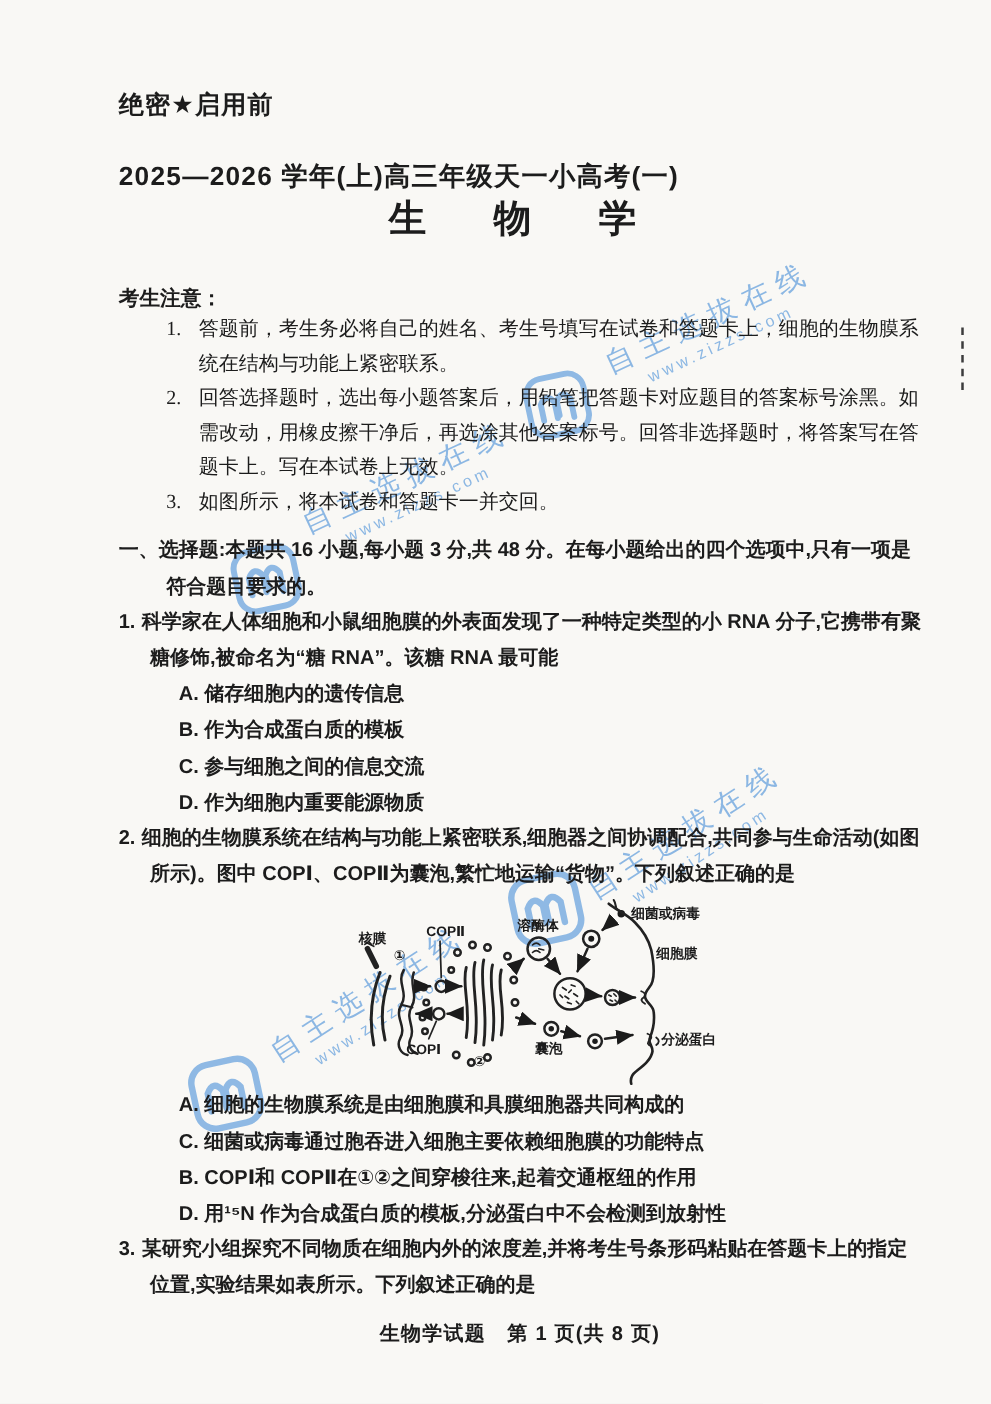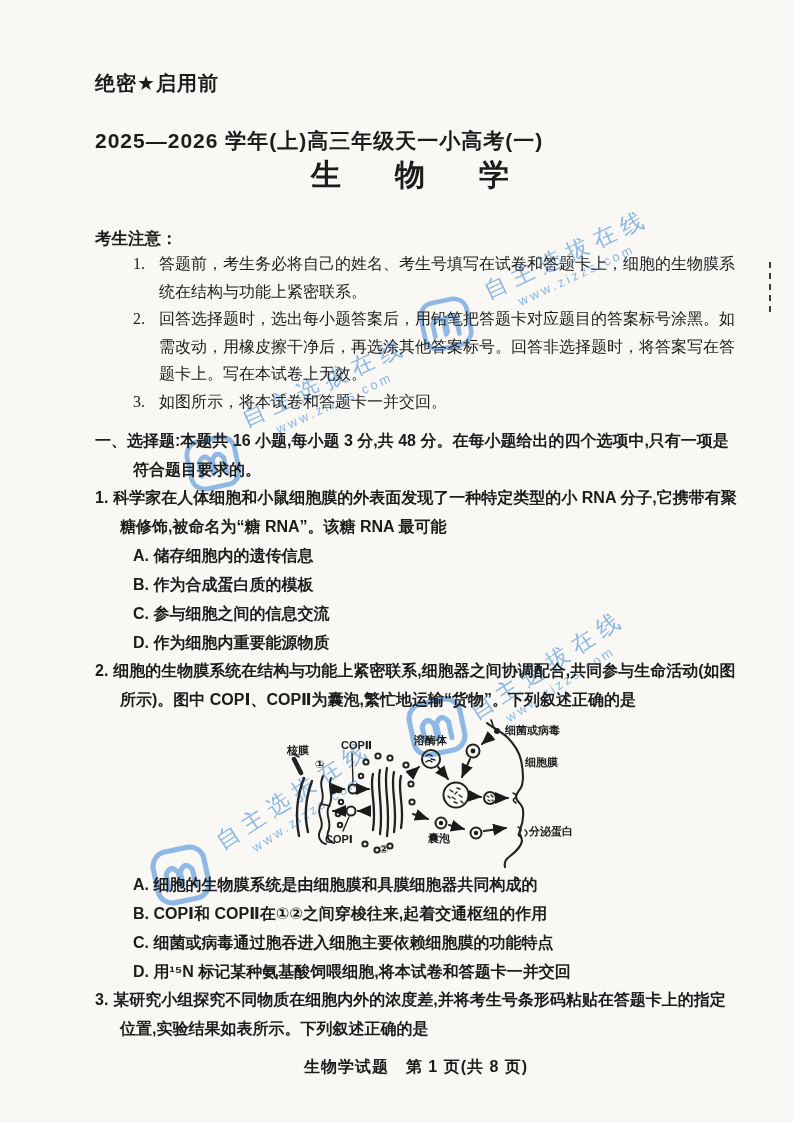--- a/index.html
+++ b/index.html
@@ -21,21 +21,21 @@
   .notice-item .n-num{flex:0 0 26px;}
   .notice-item .n-txt{flex:1;}
   
   .fold-mark{position:absolute;top:262px;right:22px;height:50px;width:0;
     border-left:2px dashed #3c3c3c;z-index:2;}
   
   .section-heading{margin-top:12px;font-size:16px;font-weight:700;line-height:28.5px;
     padding-left:38px;text-indent:-38px;}
   .q-stem{font-size:16px;font-weight:700;line-height:28.5px;padding-left:25px;text-indent:-25px;}
   .q-num{margin-right:5px;}
-  .option{margin-left:38px;font-size:16px;font-weight:700;line-height:29px;}
+  .option{margin-left:48px;font-size:16px;font-weight:700;line-height:29px;}
   
   .figure{margin:4px 0 2px 178px;width:322px;height:150px;}
   .figure svg{display:block;}
   .figure text{font-weight:700;fill:#1b1b1b;font-size:11px;font-family:"Liberation Sans","DejaVu Sans",sans-serif;}
   
   .page-footer{margin-top:14px;text-align:center;font-size:16px;font-weight:700;letter-spacing:1px;}
   
   .wm{position:absolute;z-index:1;pointer-events:none;}
   .wm-text{display:flex;flex-direction:column;align-items:center;
     color:rgba(72,144,216,0.62);white-space:nowrap;}
@@ -248,23 +248,23 @@
           <text x="106" y="135" font-size="13">②</text>
           <text x="141" y="26">溶酶体</text>
           <text x="232" y="16">细菌或病毒</text>
           <text x="252" y="48">细胞膜</text>
           <text x="155" y="124">囊泡</text>
           <text x="256" y="117">分泌蛋白</text>
         </svg>
       </div>
 
       <div class="option">A. 细胞的生物膜系统是由细胞膜和具膜细胞器共同构成的</div>
+      <div class="option">C. 细菌或病毒通过胞吞进入细胞主要依赖细胞膜的功能特点</div>
       <div class="option">B. COPⅠ和 COPⅡ在①②之间穿梭往来,起着交通枢纽的作用</div>
-      <div class="option">C. 细菌或病毒通过胞吞进入细胞主要依赖细胞膜的功能特点</div>
-      <div class="option">D. 用¹⁵N 标记某种氨基酸饲喂细胞,将本试卷和答题卡一并交回</div>
+      <div class="option">D. 用¹⁵N 作为合成蛋白质的模板,分泌蛋白中不会检测到放射性</div>
     </div>
 
     <div class="question">
       <div class="q-stem">
         <span class="q-num">3.</span><span>某研究小组探究不同物质在细胞内外的浓度差,并将考生号条形码粘贴在答题卡上的指定位置,实验结果如表所示。下列叙述正确的是</span>
       </div>
     </div>
 
     <div class="page-footer">生物学试题　第 1 页(共 8 页)</div>
 

